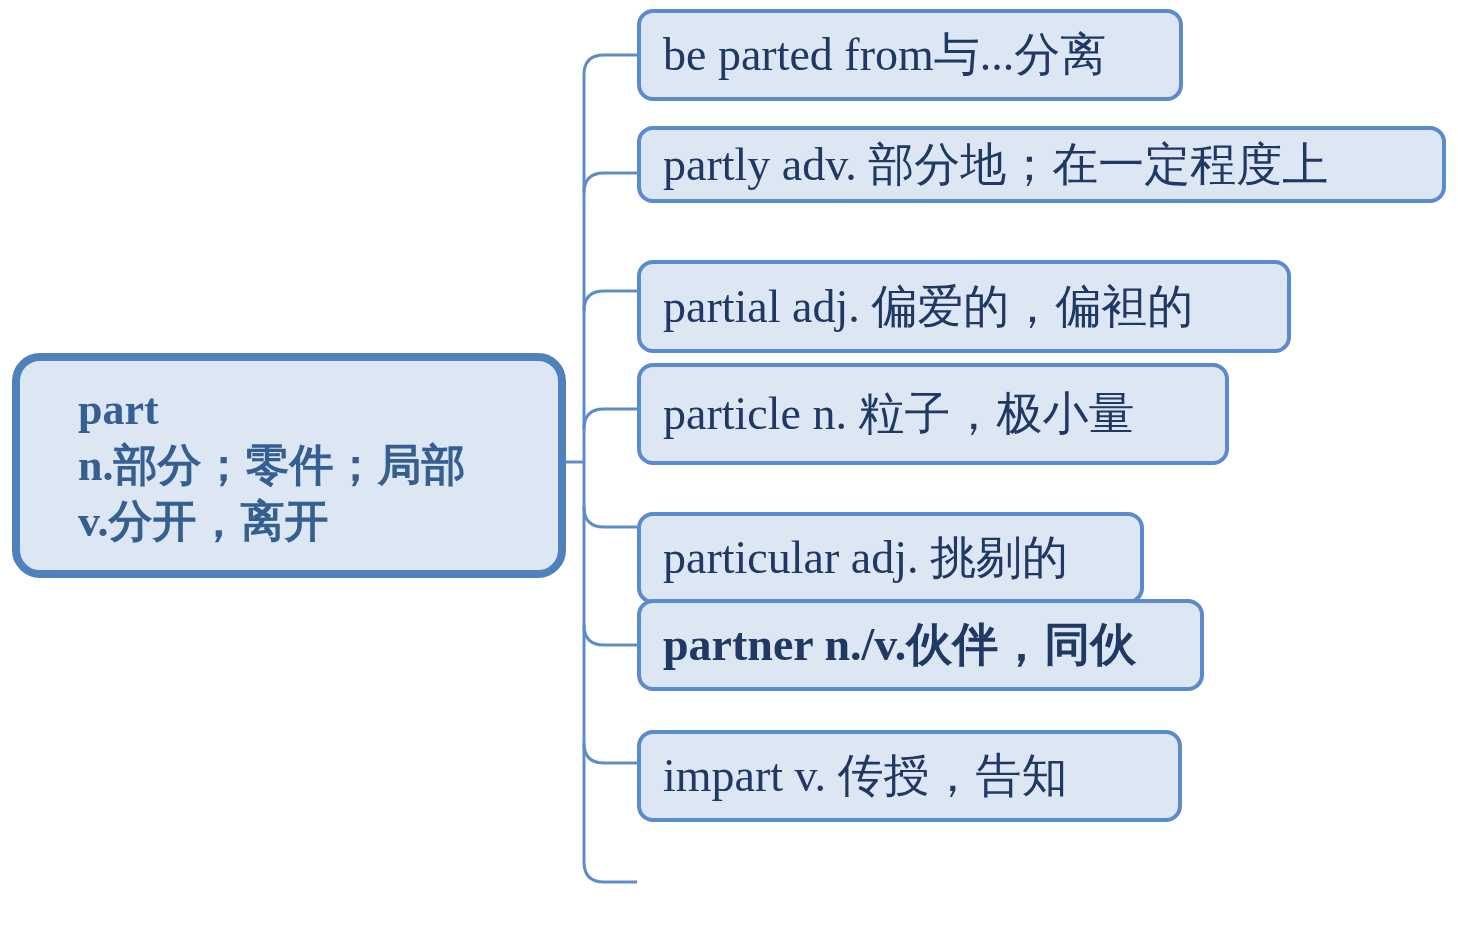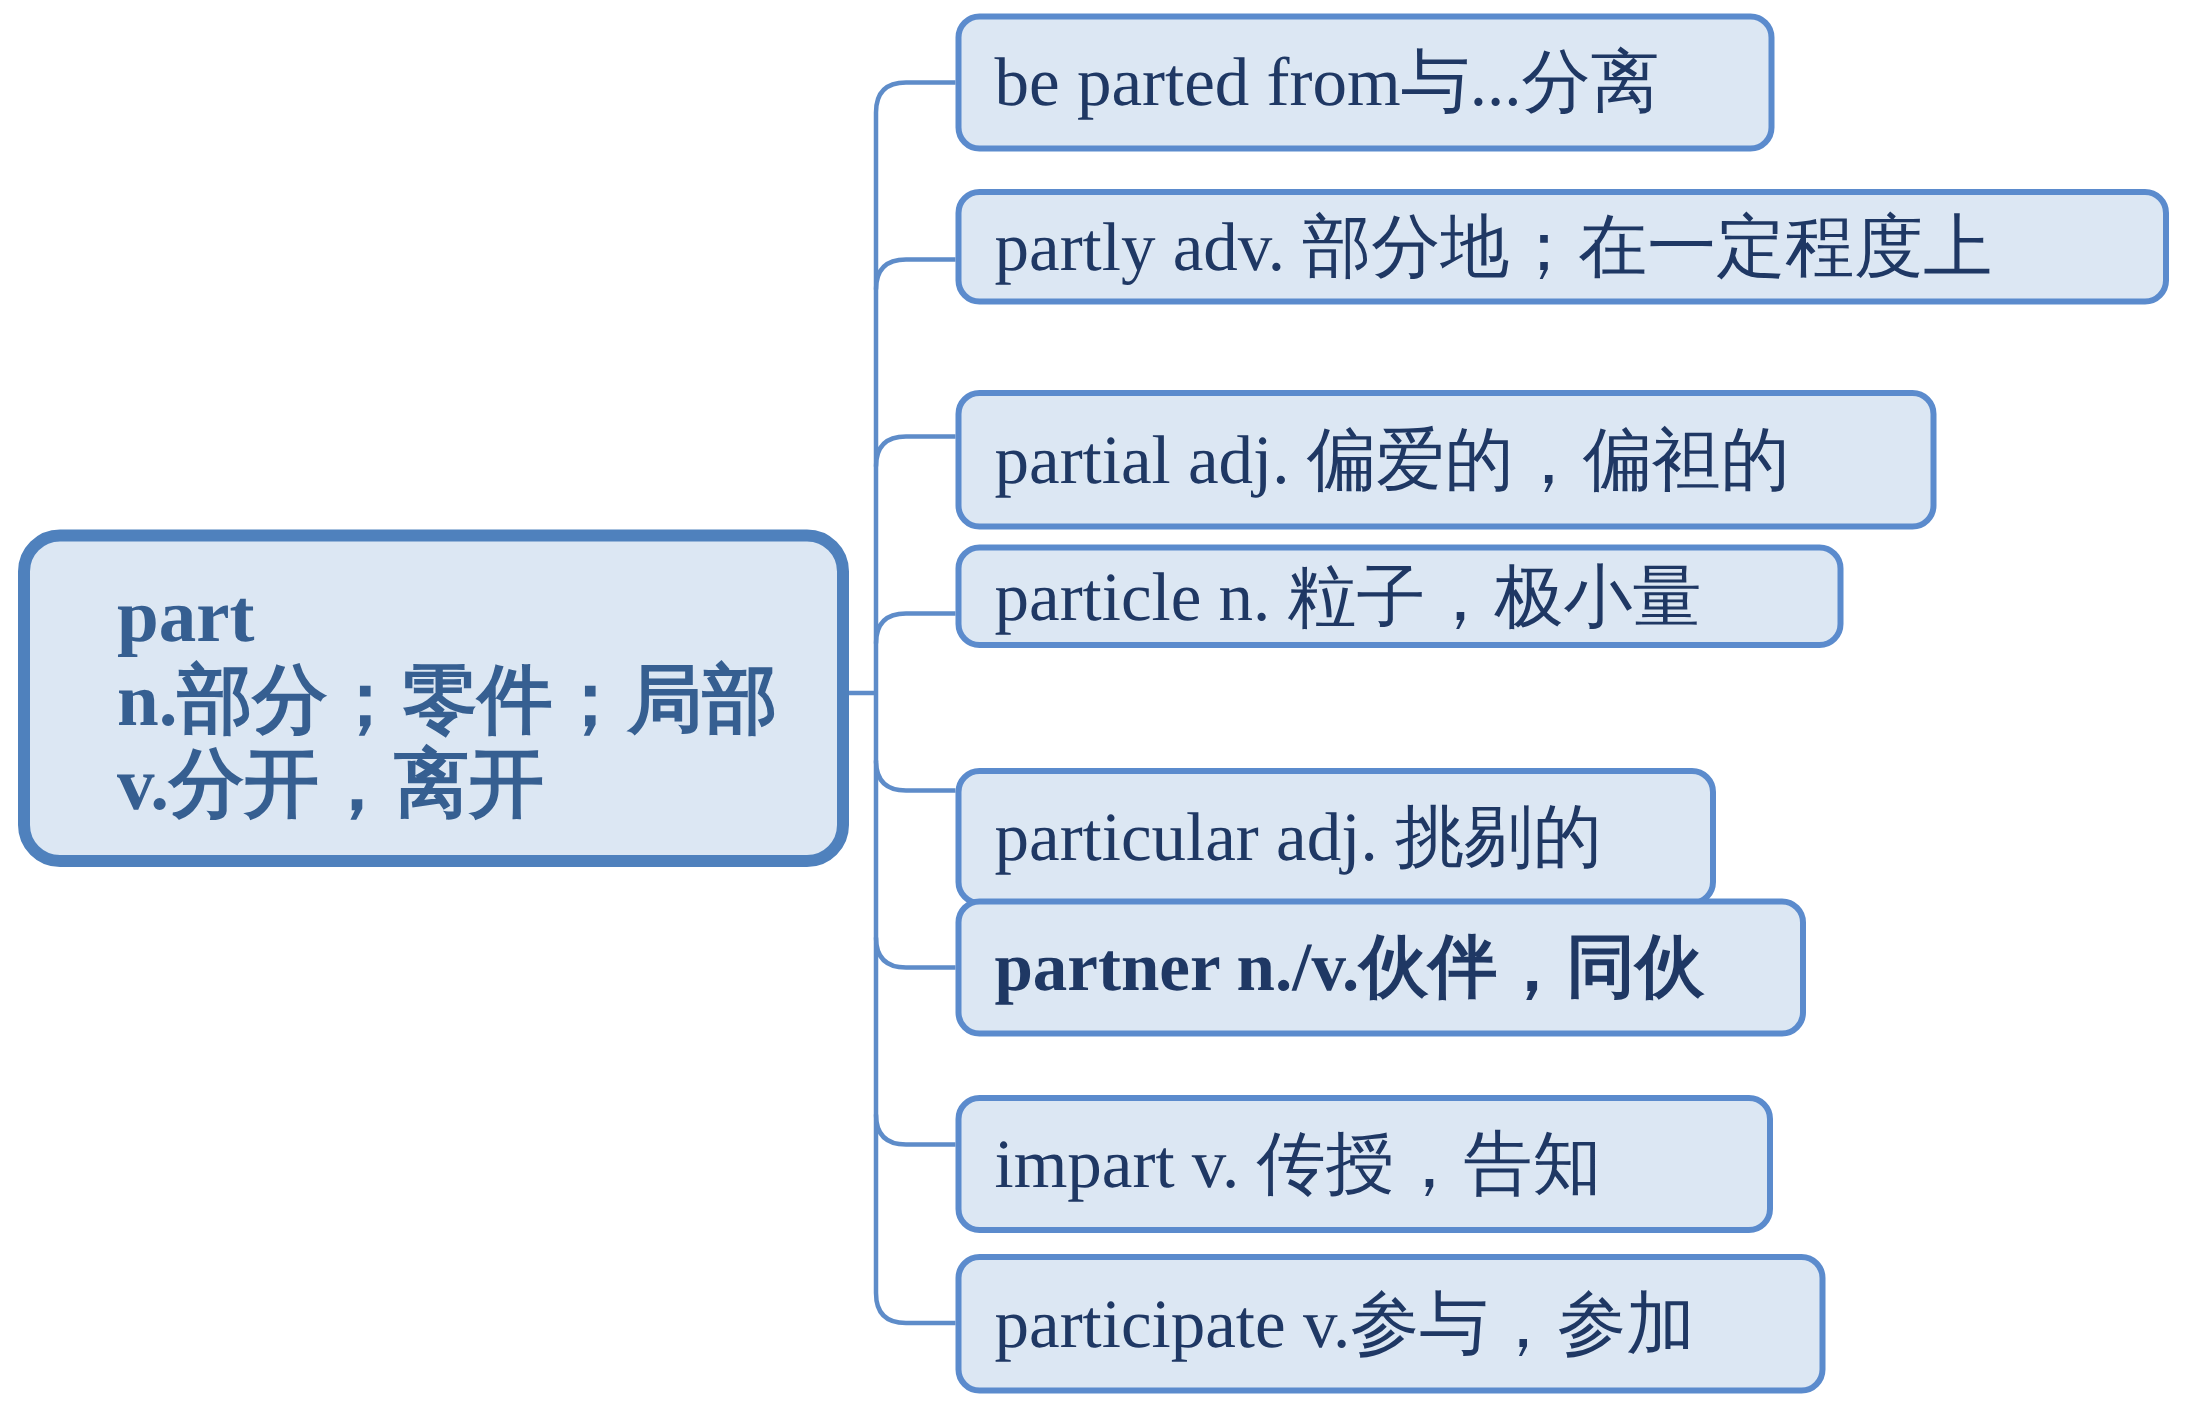--- a/index.html
+++ b/index.html
@@ -35,21 +35,21 @@
     align-items:center;
     white-space:nowrap;
   }
   .root-node{
     left:12px;top:353px;width:554px;height:225px;
     border:8px solid var(--root-border);
     border-radius:28px;
     padding-left:58px;
     color:var(--root-text);
     font-weight:bold;
-    font-size:50px;
+    font-size:44px;
     line-height:56px;
   }
   .root-node .root-lines{display:block;}
   .child-node{
     left:637px;
     border:4px solid var(--child-border);
     border-radius:16px;
     padding-left:22px;
     color:var(--child-text);
     font-size:46px;
@@ -87,33 +87,30 @@
   </div>
 
   <div class="node child-node" style="top:126px;width:809px;height:77px;">
     <span>partly adv. 部分地；在一定程度上</span>
   </div>
 
   <div class="node child-node" style="top:244px;width:654px;height:93px;margin-top:16px;">
     <span>partial adj. 偏爱的，偏袒的</span>
   </div>
 
-  <div class="node child-node" style="top:363px;width:592px;height:69px;">
+  <div class="node child-node" style="top:363px;width:592px;height:102px;">
     <span>particle n. 粒子，极小量</span>
   </div>
 
   <div class="node child-node" style="top:481px;width:507px;height:92px;margin-top:31px;">
     <span>particular adj. 挑剔的</span>
   </div>
 
   <div class="node child-node" style="top:599px;width:567px;height:92px;font-weight:bold;">
     <span>partner n./v.伙伴，同伙</span>
   </div>
 
   <div class="node child-node" style="top:730px;width:545px;height:92px;">
     <span>impart v. 传授，告知</span>
   </div>
 
-  <div class="node child-node" style="top:836px;width:580px;height:93px;">
-    <span>participate v.参与，参加</span>
-  </div>
 
 </div>
 
 </body></html>

